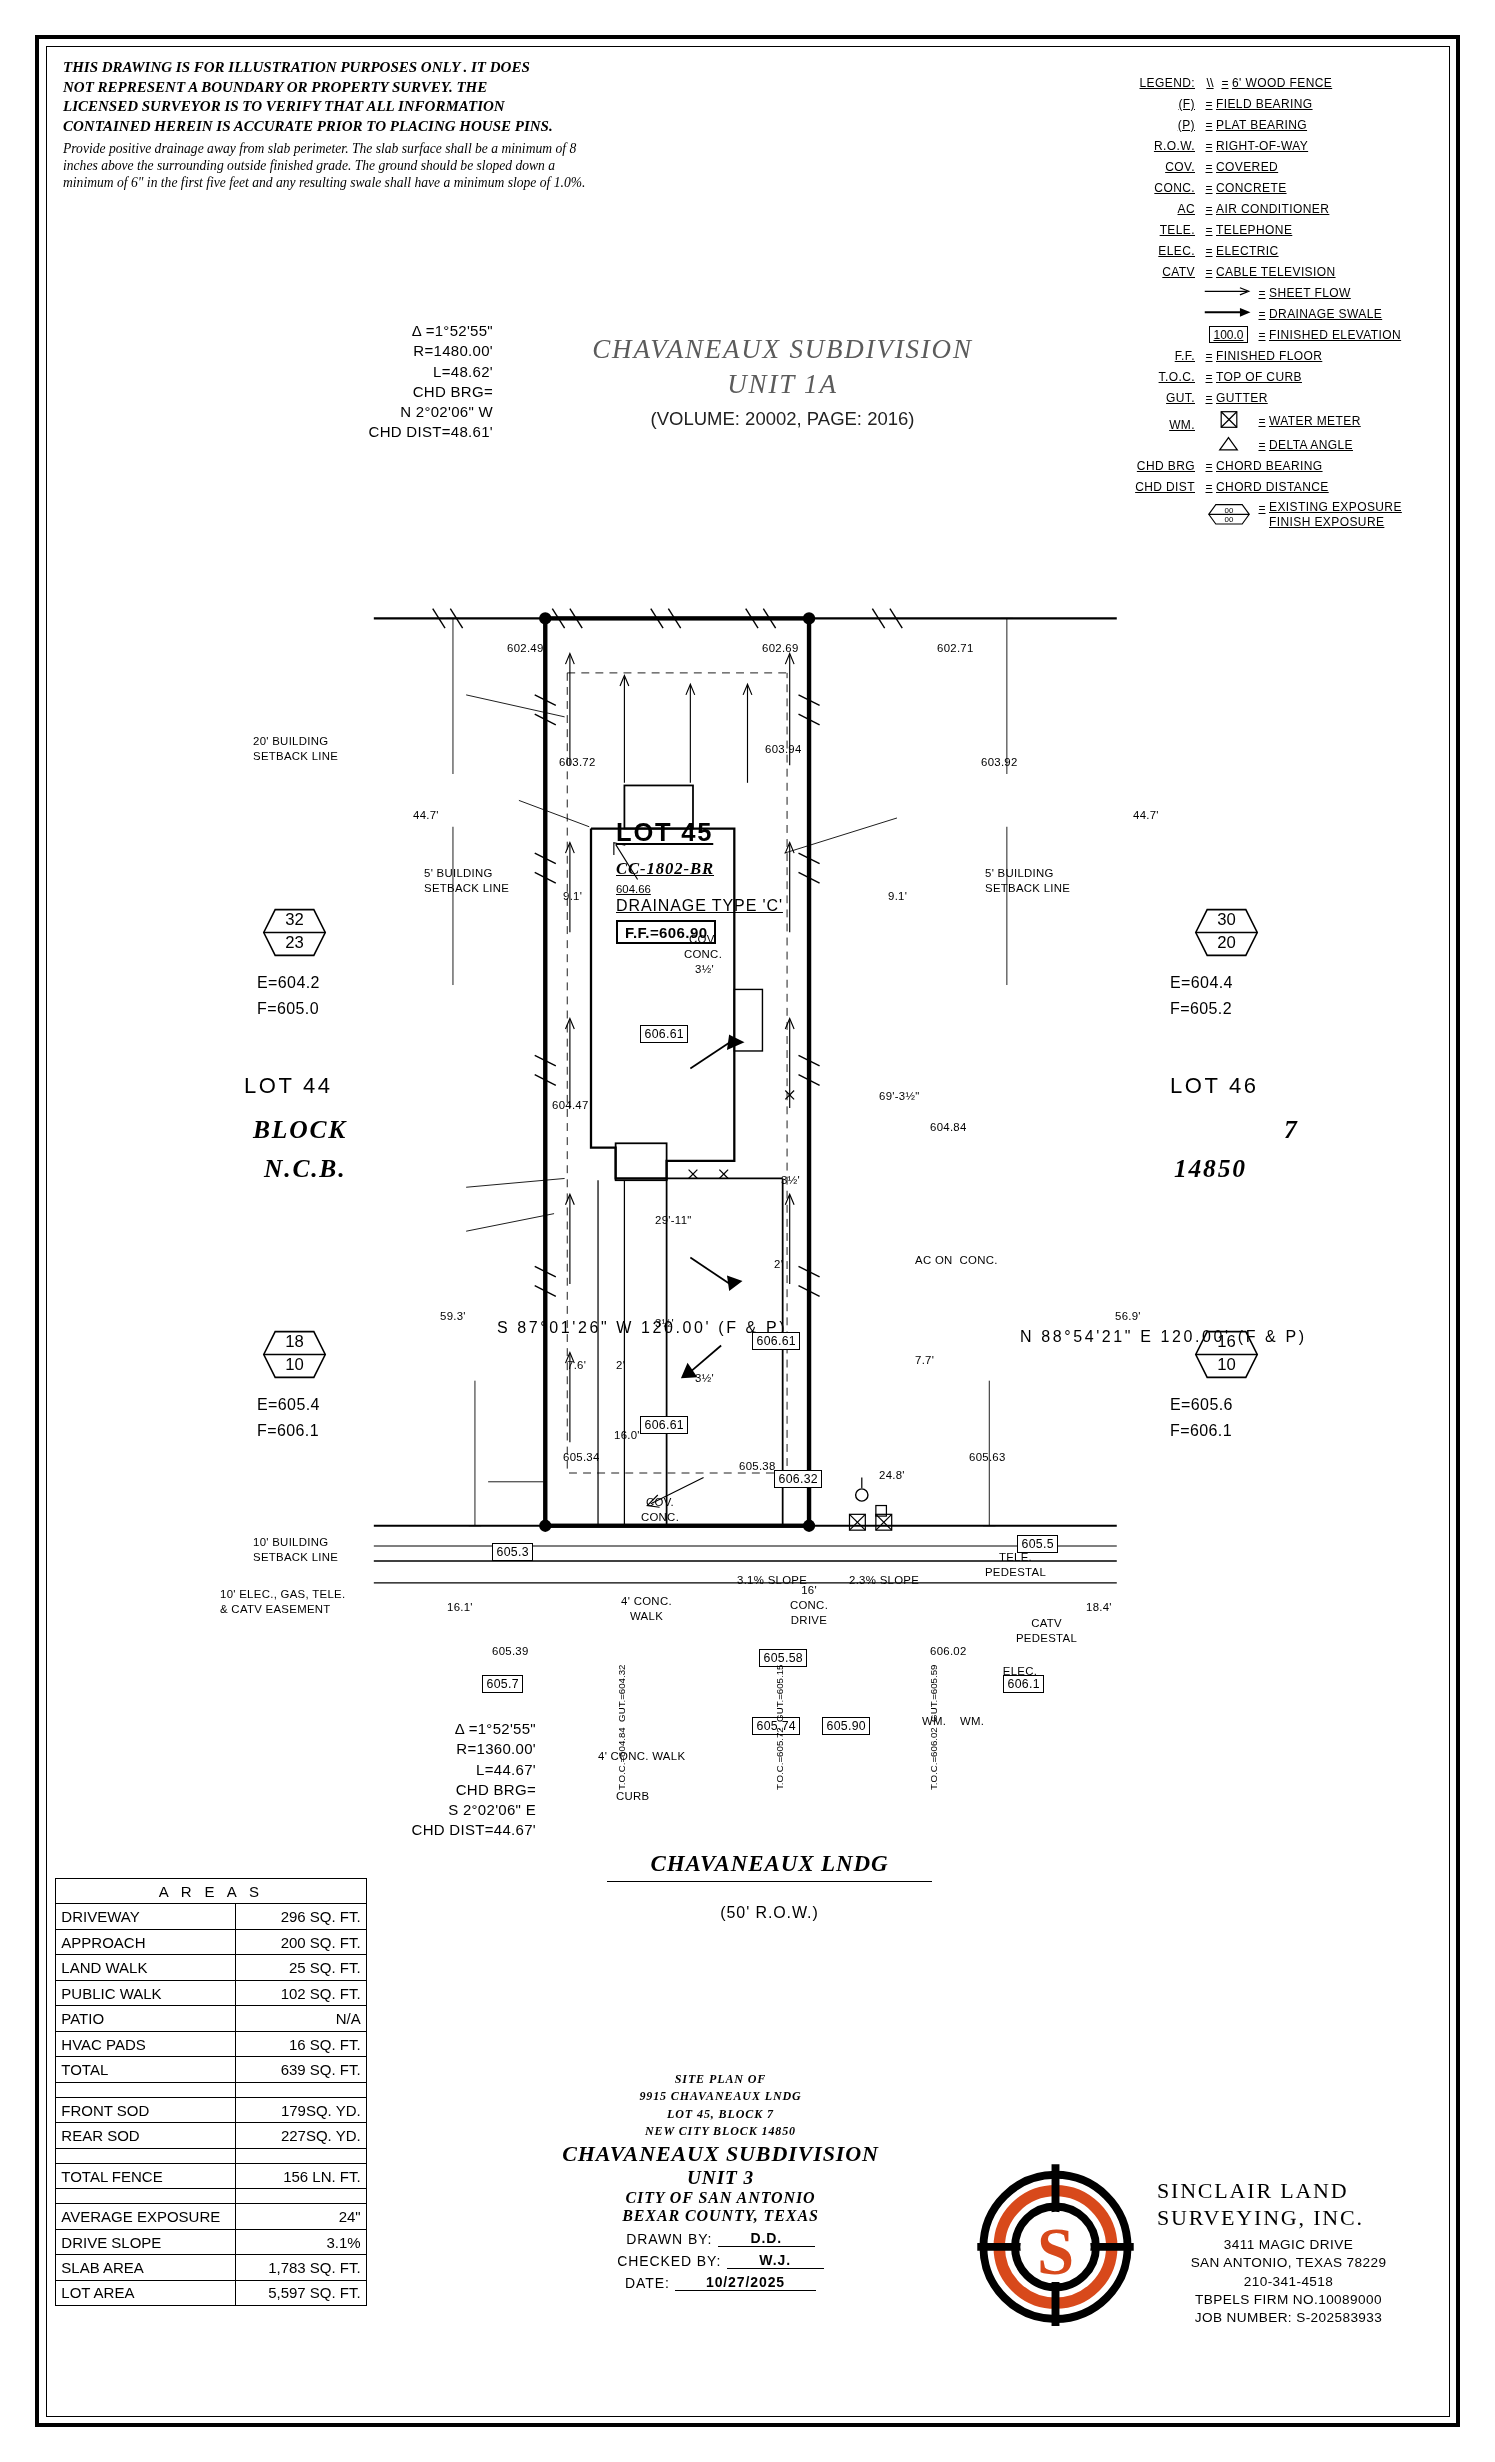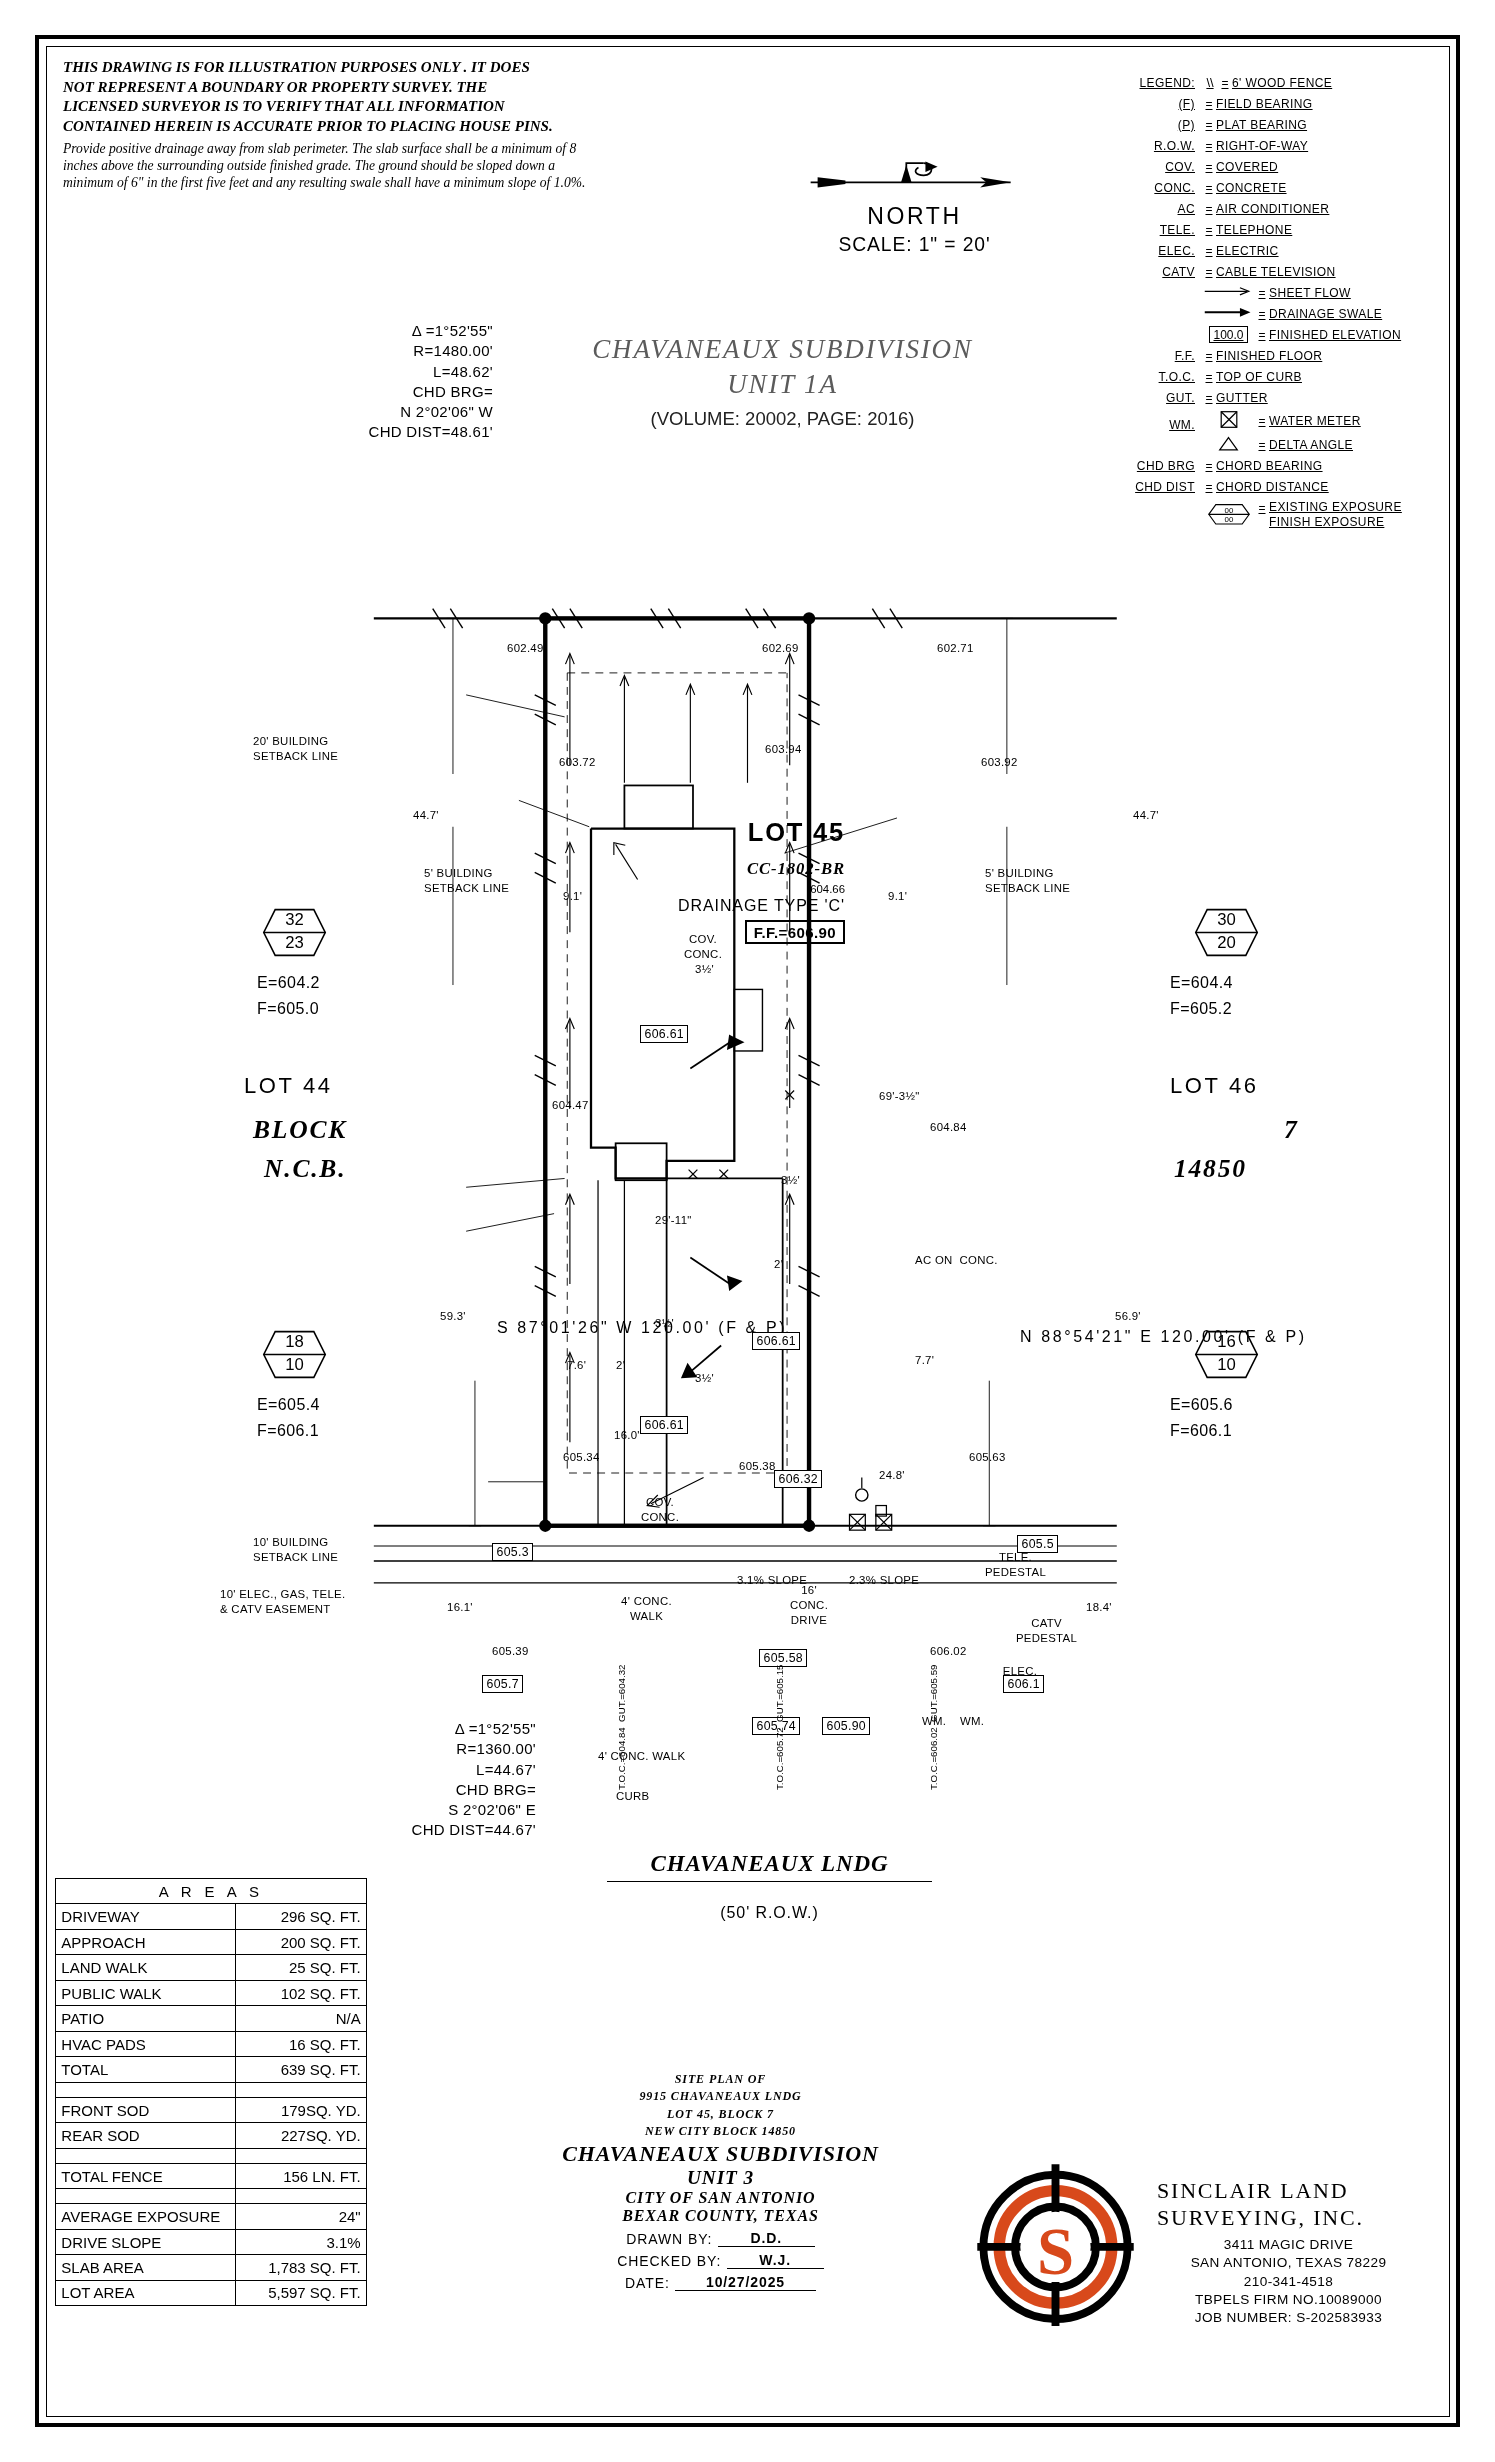--- a/index.html
+++ b/index.html
@@ -46,21 +46,21 @@
   .hexbox .t{position:absolute;left:0;top:4.4px;width:65px;text-align:center;font-size:16.7px;}
   .hexbox .b{position:absolute;left:0;top:27px;width:65px;text-align:center;font-size:16.7px;}
   .ef{position:absolute;font-size:16px;line-height:1.35;letter-spacing:0.4px;}
 
   
   .elev{position:absolute;border:1.3px solid #000;background:#fff;font-size:12.3px;padding:0.9px 3.5px;letter-spacing:0.3px;}
   .ptxt{position:absolute;font-size:11.4px;letter-spacing:0.3px;}
   .ptxt.c{text-align:center;}
 
   
-  #lot45{left:616px;top:818px;width:229px;text-align:right;}
+  #lot45{left:616px;top:818px;width:229px;text-align:left;text-decoration:underline;}
   #lot45 .t1{font-size:25.5px;font-weight:bold;letter-spacing:1.8px;}
   #lot45 .t2{font-family:"Liberation Serif",serif;font-style:italic;font-weight:bold;font-size:16.7px;margin-top:12.3px;letter-spacing:0.9px;}
   #lot45 .t3{font-size:11.4px;margin-top:3.5px;}
   #lot45 .t4{font-size:16px;letter-spacing:0.9px;margin-top:1.8px;}
   #lot45 .ff{display:inline-block;border:2.2px solid #000;font-size:15px;font-weight:bold;padding:1.8px 7px;margin-top:5.3px;letter-spacing:0.4px;}
 
   
   #areas{left:55px;top:1878px;width:312px;border:1.8px solid #000;border-collapse:collapse;font-size:15px;}
   #areas td{border:0.9px solid #000;padding:2.6px 5.3px;height:19.3px;}
   #areas td.val{text-align:right;width:119px;}
@@ -246,33 +246,20 @@
         </svg>
       </div>
       <div class="eq" style="padding-top:1.8px">=</div>
       <div class="val" style="padding-top:0">
         <div>EXISTING EXPOSURE</div>
         <div style="margin-top:3.5px">FINISH EXPOSURE</div>
       </div>
     </div>
   </div>
 
-  <div class="abs" id="north">
-    <svg width="246" height="40" style="display:block;margin:0 auto" viewBox="0 0 280 46">
-      <line x1="20" y1="28" x2="250" y2="28" stroke="#000" stroke-width="2"></line>
-      <polygon points="28,22 60,26 60,30 28,34" fill="#000"></polygon>
-      <polygon points="250,28 215,22 222,28 215,34" fill="#000"></polygon>
-      <path d="M130 28 L130 6 L150 6" stroke="#000" stroke-width="2" fill="none"></path>
-      <path d="M150 6 c12 0 12 14 0 14 c-10 0 -12 -6 -6 -9" stroke="#000" stroke-width="2" fill="none"></path>
-      <polygon points="152,4 166,10 152,16" fill="#000"></polygon>
-      <polygon points="124,28 136,28 130,8" fill="#000"></polygon>
-    </svg>
-    <div class="ntitle">NORTH</div>
-    <div class="nscale">SCALE:  1" = 20'</div>
-  </div>
 
   <div class="abs" id="subdiv">
     <div class="l1">CHAVANEAUX SUBDIVISION</div>
     <div class="l2">UNIT 1A</div>
     <div class="l3">(VOLUME:  20002, PAGE:  2016)</div>
   </div>
 
   <div class="abs curve" id="curve-top">
     <div>Δ =1°52'55"</div>
     <div>R=1480.00'</div>

